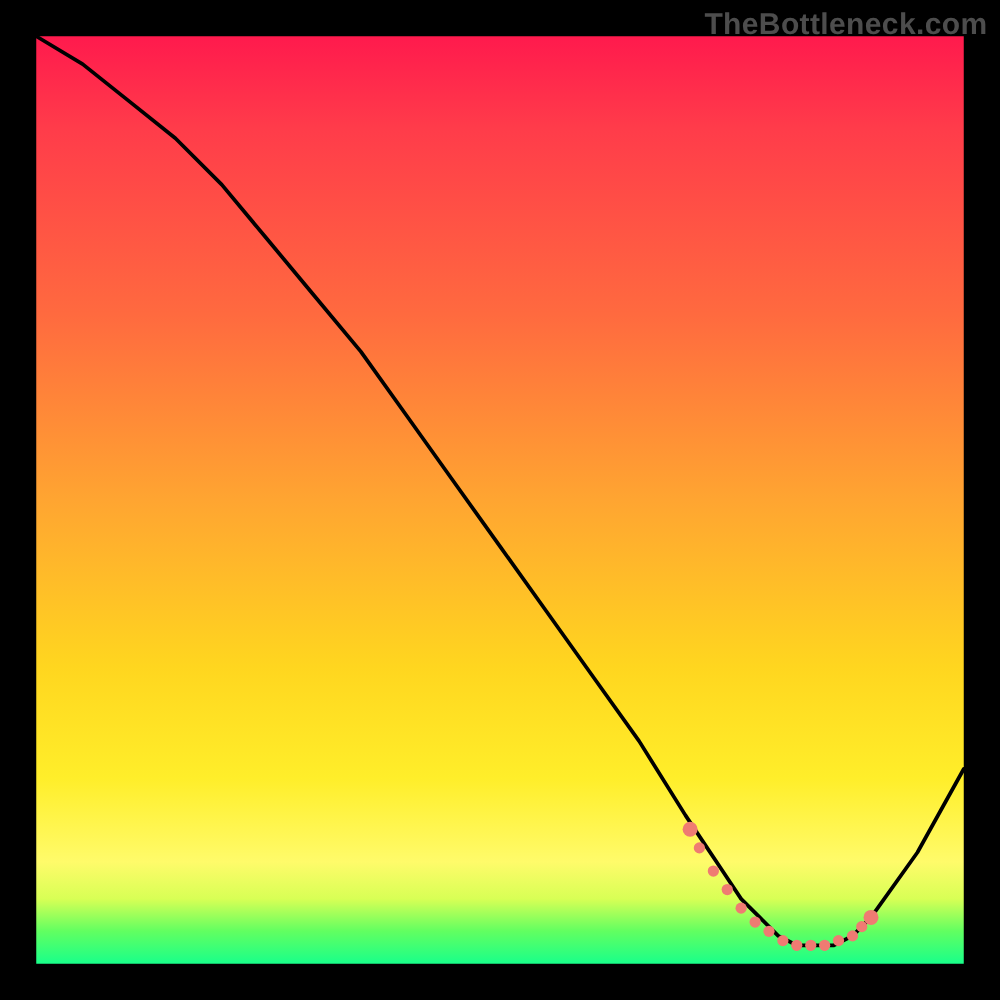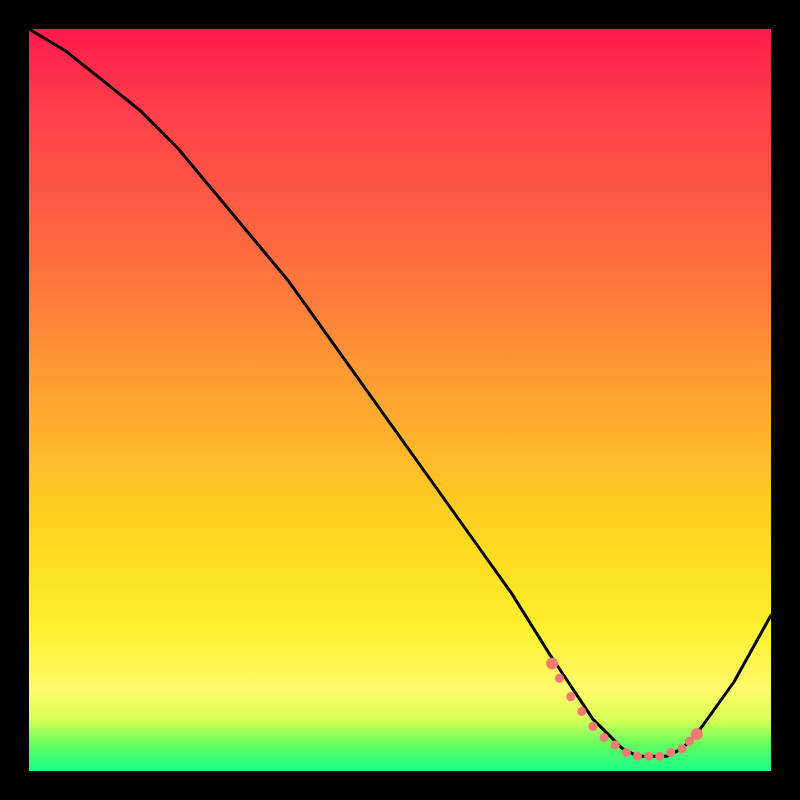--- a/index.html
+++ b/index.html
@@ -55,20 +55,21 @@
     width: 742px;
     height: 742px;
     overflow: visible;
   }
 </style>
 </head>
 <body>
 
 <div class="frame">
 
+  <div class="watermark">TheBottleneck.com</div>
 
   <div class="plot-area">
     <svg class="curve" viewBox="0 0 742 742" preserveAspectRatio="none">
       <path id="curve-path" fill="none" stroke="#000" stroke-width="3" stroke-linecap="round" stroke-linejoin="round" d="M0.0 0.0 L37.1 22.3 L74.2 51.9 L111.3 81.6 L148.4 118.7 L185.5 163.2 L222.6 207.8 L259.7 252.3 L296.8 304.2 L333.9 356.2 L371.0 408.1 L408.1 460.0 L445.2 512.0 L482.3 563.9 L519.4 623.3 L534.2 645.5 L549.1 667.8 L563.9 690.1 L578.8 704.9 L593.6 719.7 L608.4 727.2 L623.3 727.2 L638.1 727.2 L653.0 719.7 L667.8 704.9 L704.9 653.0 L742.0 586.2"></path>
       <g id="markers">
           <circle cx="523.1" cy="634.4" r="6" fill="#ef7b72"></circle>
           <circle cx="530.5" cy="649.3" r="4.5" fill="#ef7b72"></circle>
           <circle cx="541.7" cy="667.8" r="4.5" fill="#ef7b72"></circle>
           <circle cx="552.8" cy="682.6" r="4.5" fill="#ef7b72"></circle>
           <circle cx="563.9" cy="697.5" r="4.5" fill="#ef7b72"></circle>

